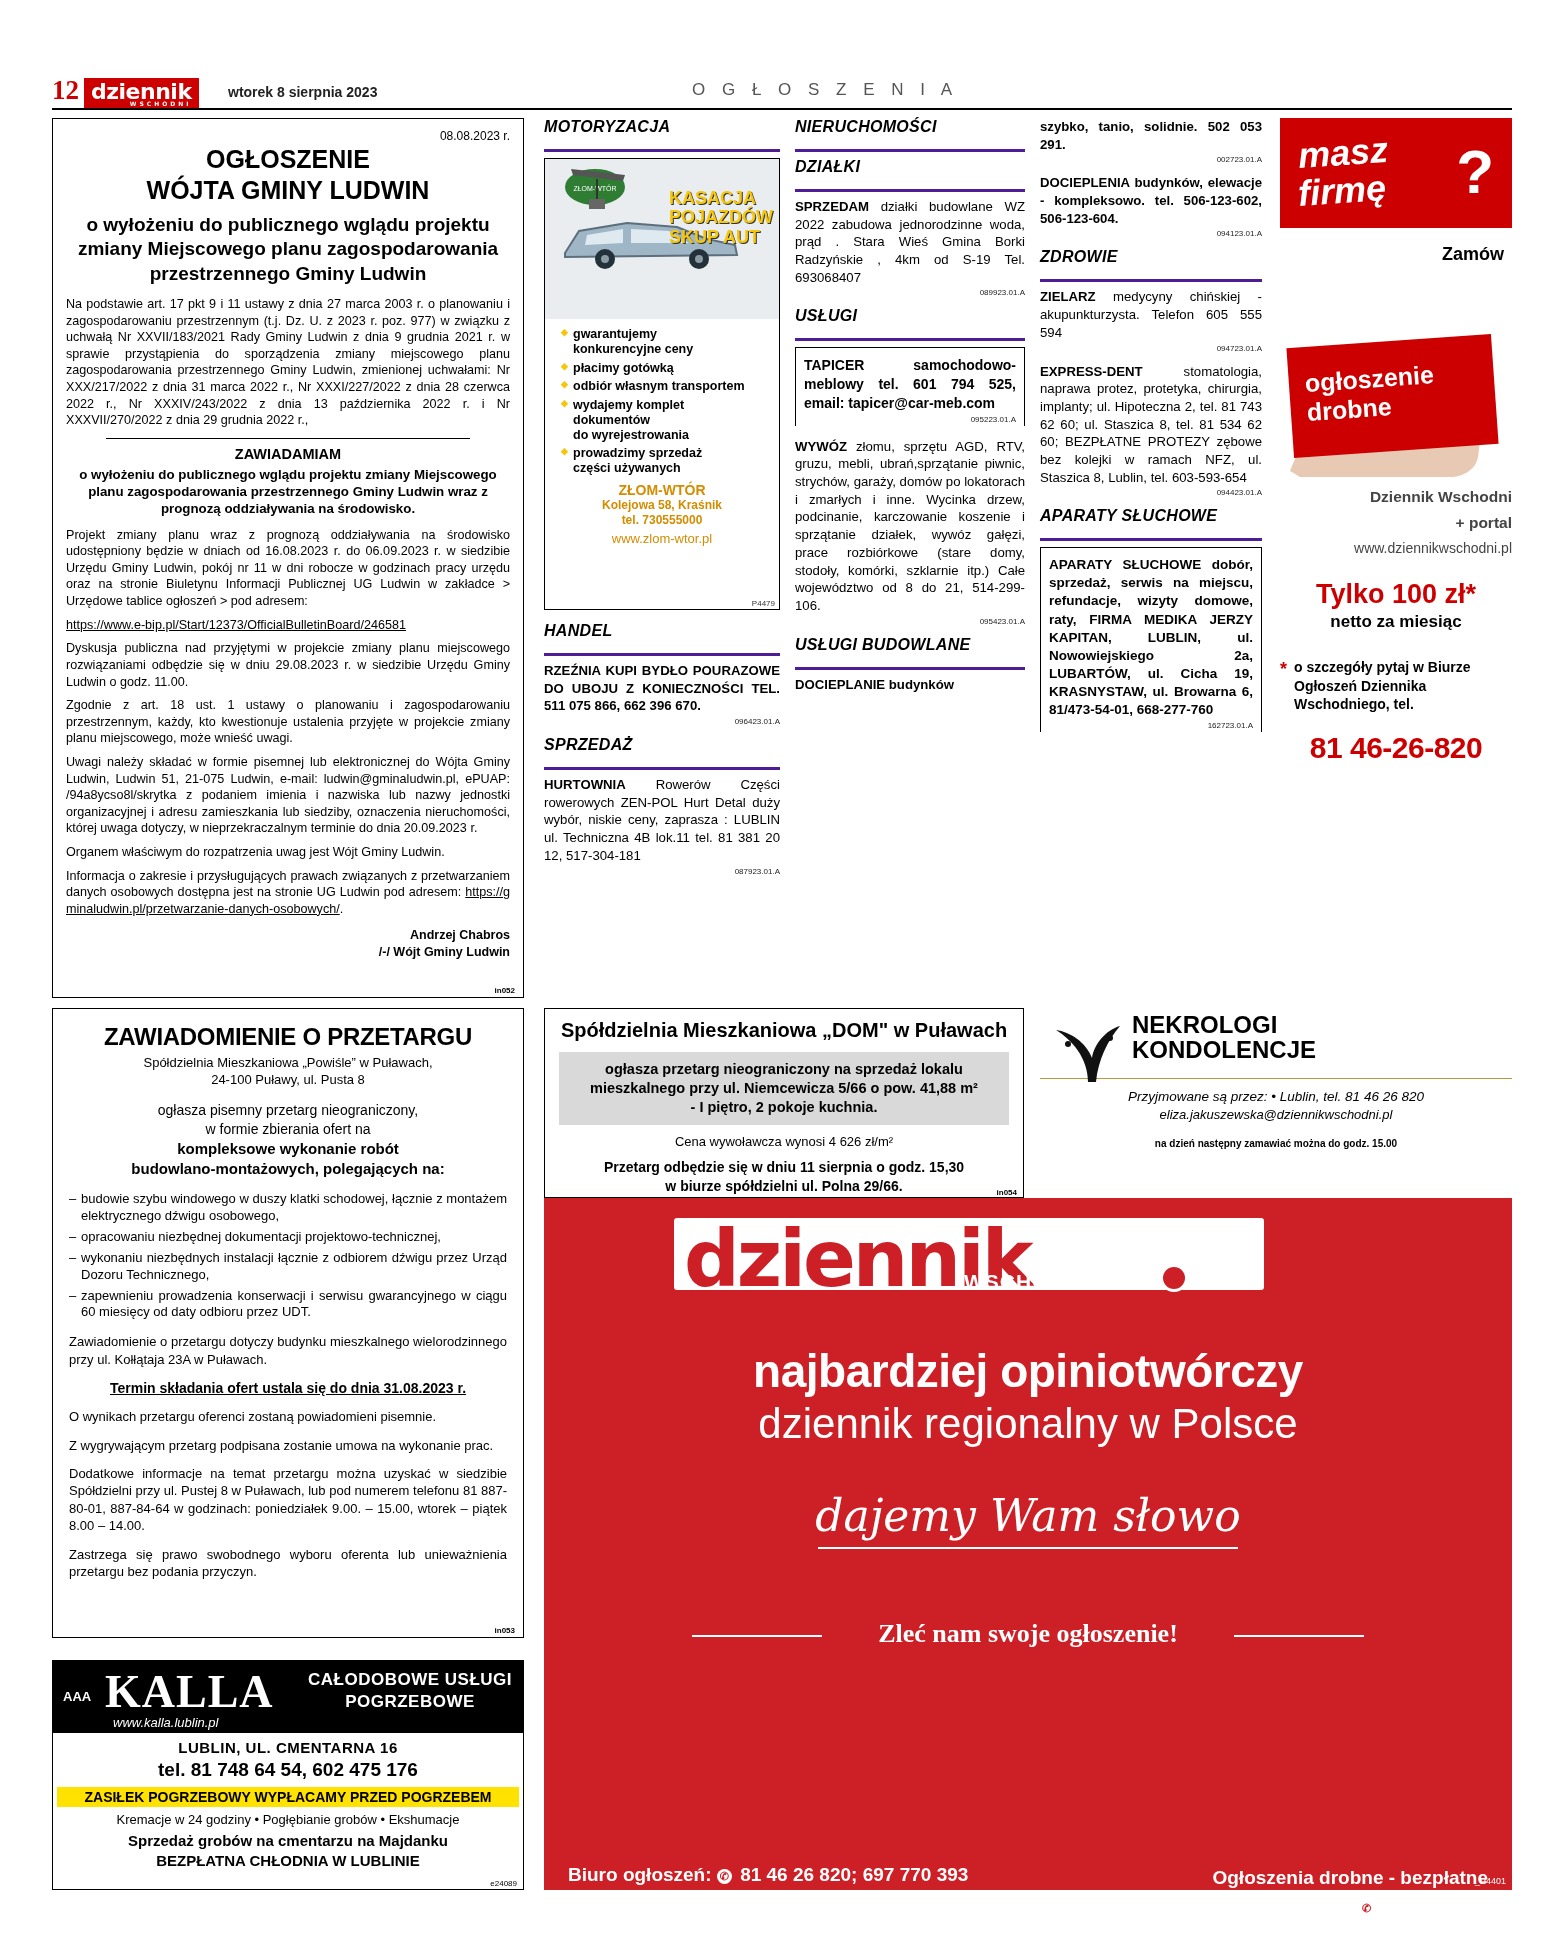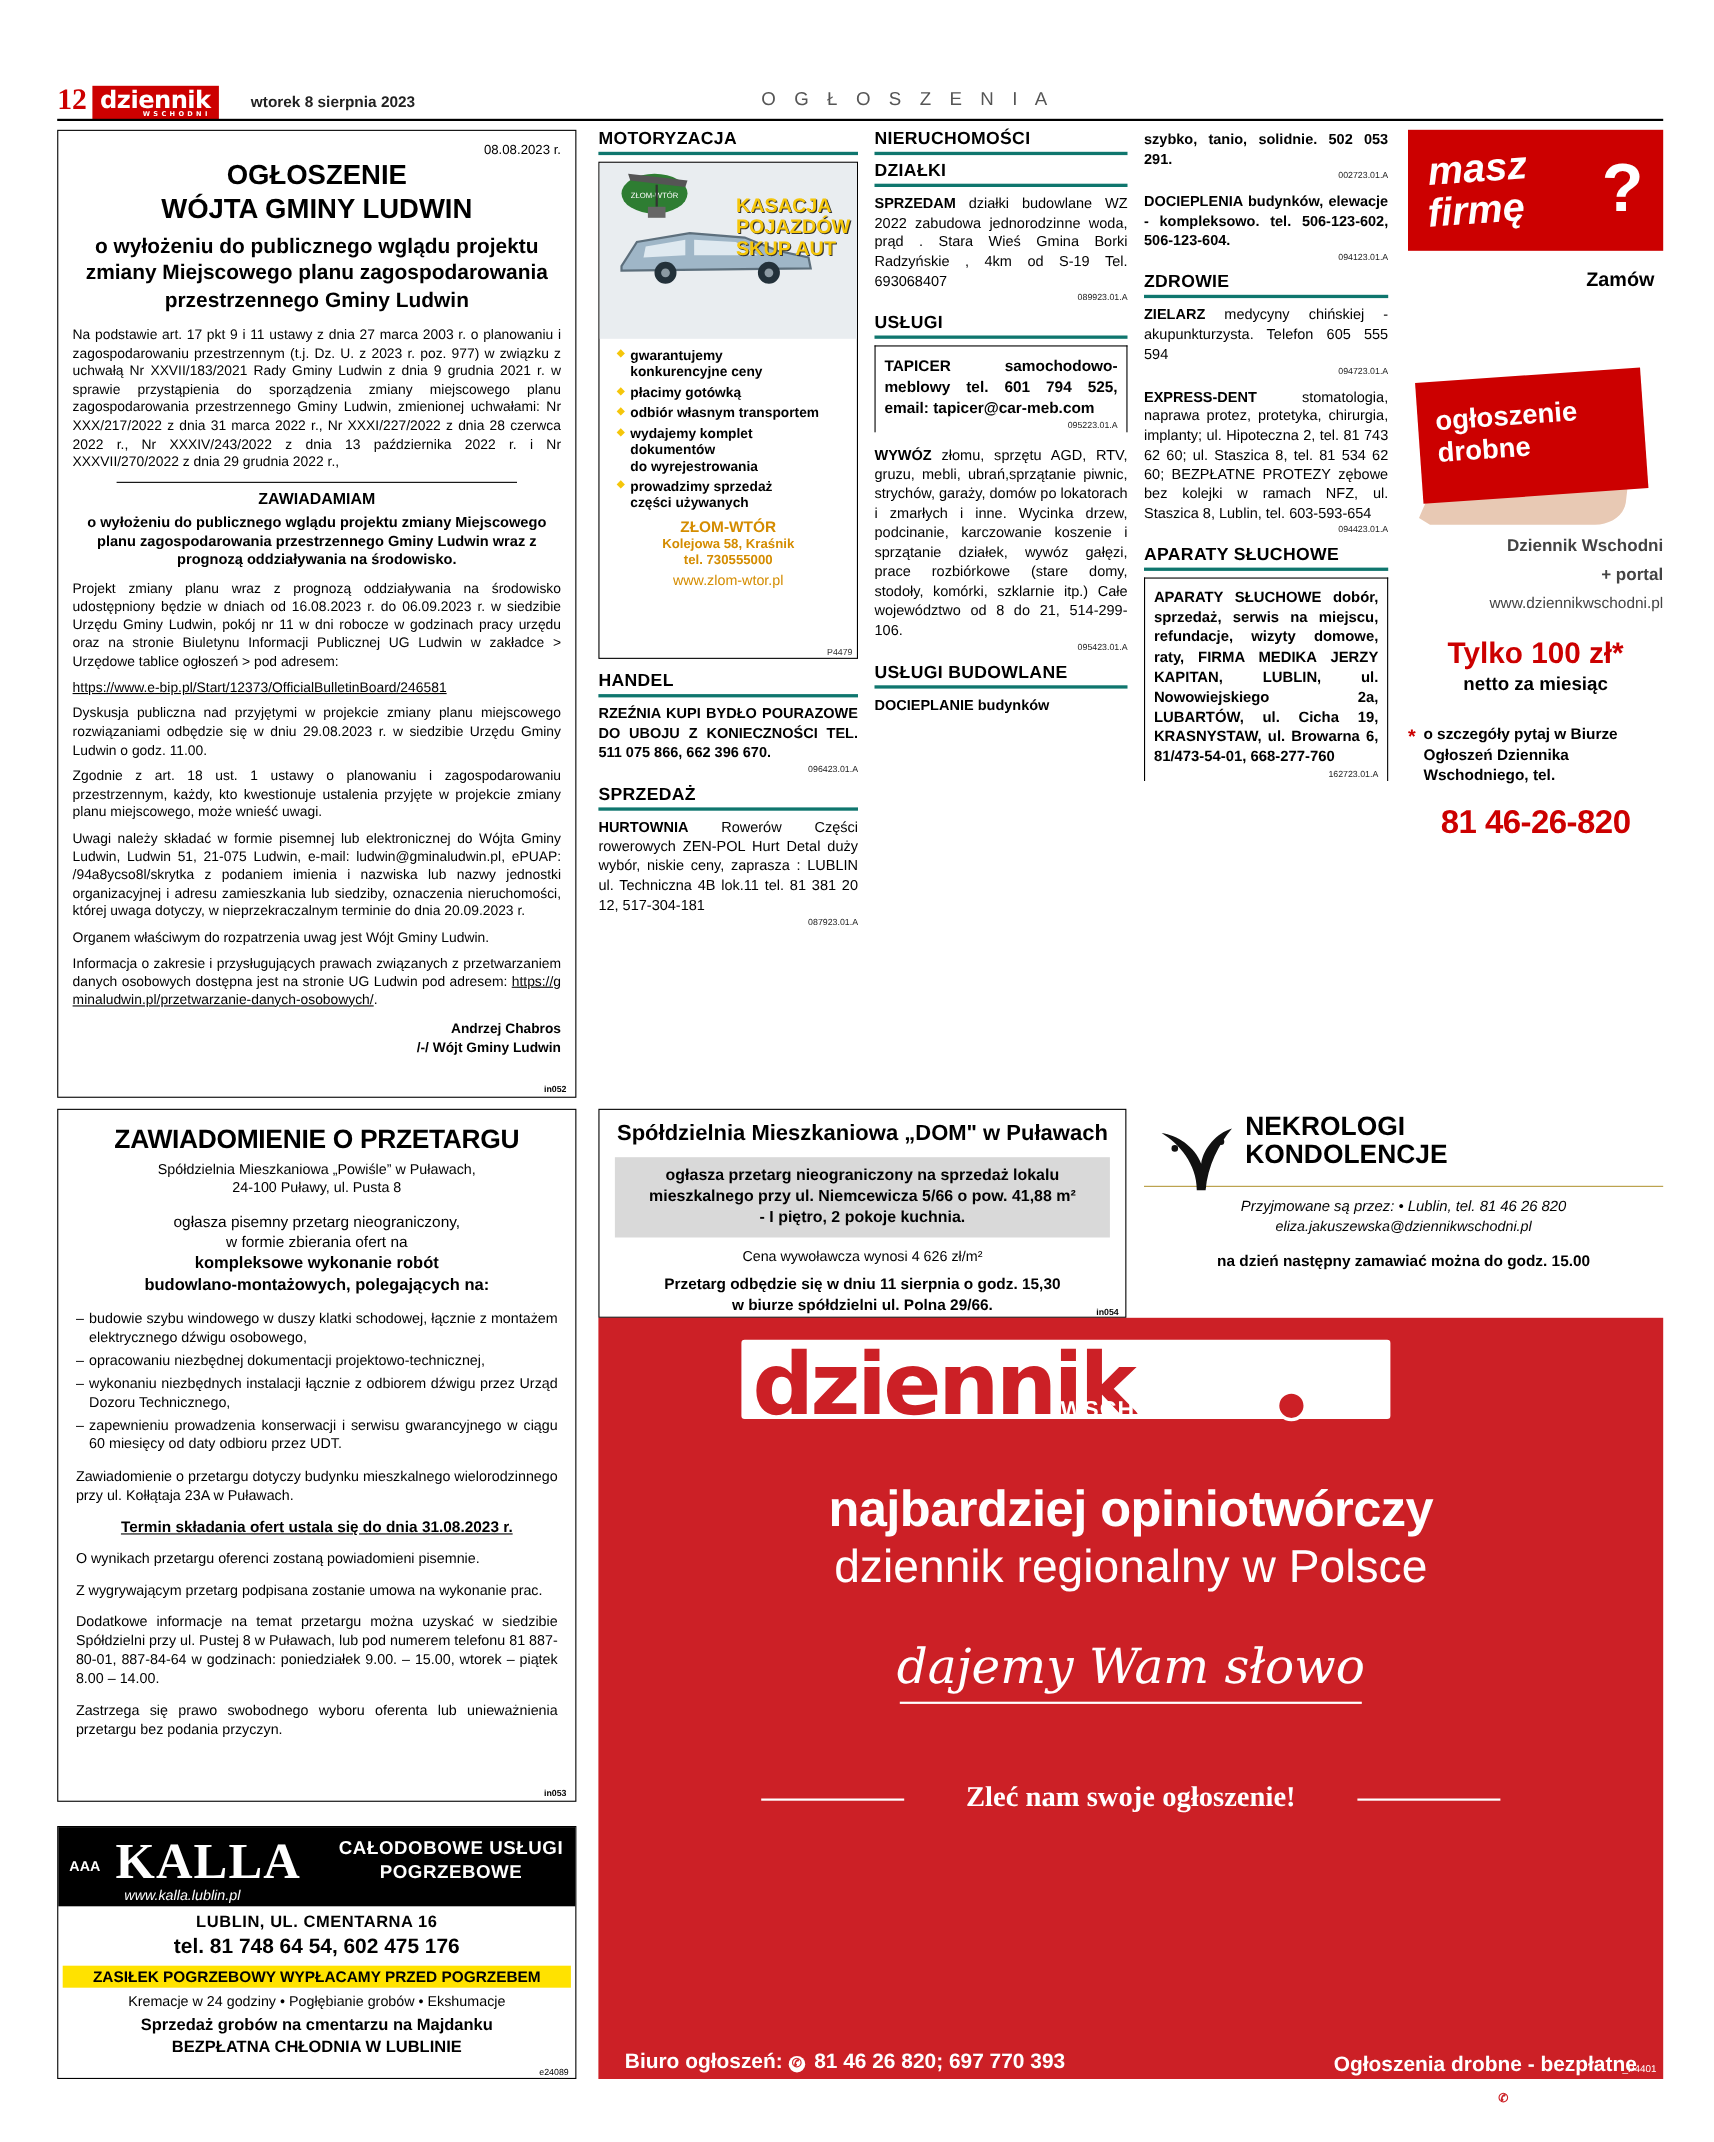--- a/index.html
+++ b/index.html
@@ -15,21 +15,21 @@
   .mh-logo{position:absolute;left:32px;top:0px;background:#cc0000;color:#fff;font-weight:bold;font-size:22px;padding:1px 7px 3px 7px;letter-spacing:-.5px;font-family:"DejaVu Sans",sans-serif;}
   .mh-logo small{display:block;font-size:6px;letter-spacing:3px;margin-top:-4px;text-align:right;}
   .mh-date{position:absolute;left:176px;top:6px;font-size:14px;font-weight:bold;color:#222;}
   .mh-center{position:absolute;left:640px;top:2px;font-size:17px;letter-spacing:6px;color:#555;}
   .rule{position:absolute;left:52px;top:108px;width:1460px;height:2px;background:#000;}
 
   
   .box{position:absolute;box-sizing:border-box;}
   .bordered{border:1px solid #000;}
   .cat{font-weight:bold;font-size:16px;letter-spacing:.3px;padding-bottom:2px;}
-  .catline{border-bottom:3px solid #0f766e;margin-bottom:6px;padding-bottom:2px;}
+  .catline{border-bottom:3px solid #4c1d95;margin-bottom:6px;padding-bottom:13px;font-style:italic;}
   .tiny{font-size:8px;color:#333;text-align:right;}
   b{font-weight:bold;}
 
   
   #wojt{left:52px;top:118px;width:472px;height:880px;border:1px solid #000;padding:10px 13px;}
   #wojt .date{font-size:12px;text-align:right;}
   #wojt h1{font-size:25px;line-height:1.16;text-align:center;margin:2px 0 8px;font-weight:bold;}
   #wojt h2{font-size:19px;line-height:1.28;text-align:center;margin:0 0 10px;font-weight:bold;}
   #wojt p{margin:0 0 7px;font-size:12.6px;line-height:1.32;text-align:justify;}
   #wojt .sep{border-top:1px solid #000;margin:9px 40px 7px;}
@@ -112,21 +112,21 @@
   #dom p{text-align:center;font-size:13px;margin:8px 0 0;line-height:1.35;}
   #dom .b{font-weight:bold;font-size:14px;line-height:1.35;}
   #dom .code{position:absolute;right:6px;bottom:0px;font-size:8px;font-weight:bold;}
 
   
   #nekro{left:1040px;top:1008px;width:472px;height:168px;}
   #nekro h2{font-size:24px;font-weight:bold;line-height:1.12;margin:4px 0 0 92px;font-family:"Liberation Sans",sans-serif;}
   .nek-line{border-bottom:1px solid #b59a3e;margin:14px 0 10px;}
   #nekro .accept{font-style:italic;font-size:13.5px;text-align:center;}
   #nekro .mail{font-style:italic;font-size:13px;text-align:center;margin-top:3px;}
-  #nekro .next{font-weight:bold;font-size:14px;text-align:center;margin-top:16px;}
+  #nekro .next{font-weight:bold;font-size:10px;text-align:center;margin-top:16px;}
   .leaf{position:absolute;left:8px;top:10px;width:80px;height:70px;}
 
   
   #redad{left:544px;top:1198px;width:968px;height:692px;background:#cc2026;color:#fff;}
   .dz-logo{position:relative;height:120px;}
   .dz-word{position:absolute;left:140px;top:16px;font-size:78px;font-weight:bold;color:#fff;font-family:"DejaVu Sans",sans-serif;letter-spacing:-3px;}
   .dz-word span.red{color:#cc2026;}
   .dz-white{position:absolute;left:130px;top:20px;width:590px;height:72px;background:#fff;border-radius:3px;}
   .dz-sub{position:absolute;left:420px;top:72px;font-size:21px;font-weight:bold;color:#fff;letter-spacing:1px;}
   .dz-pl{position:absolute;left:640px;top:62px;font-size:26px;font-weight:bold;color:#fff;}

